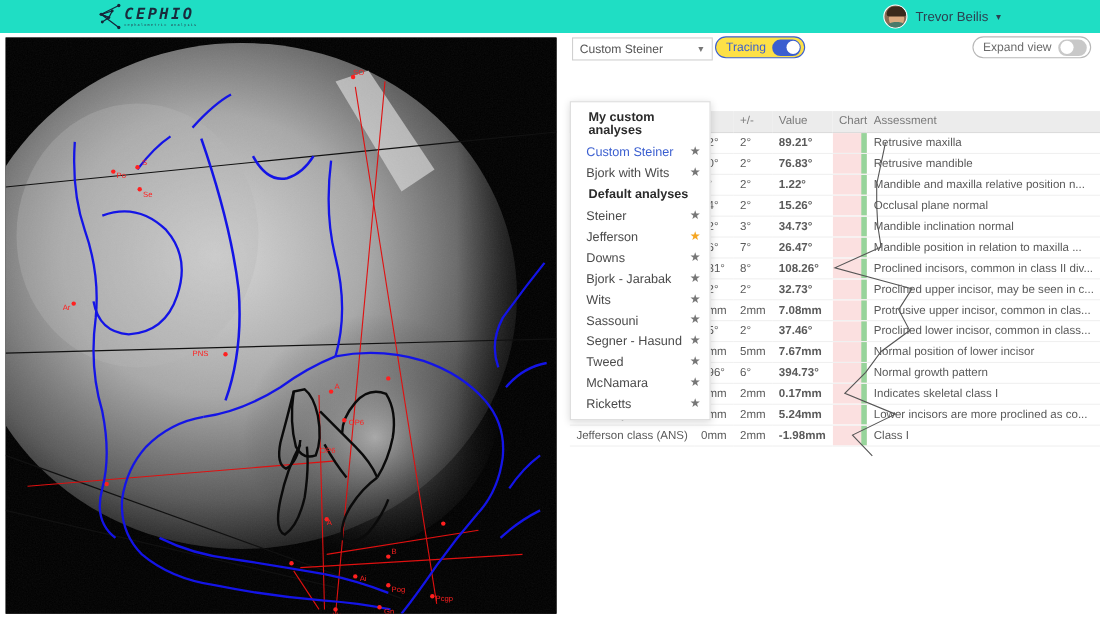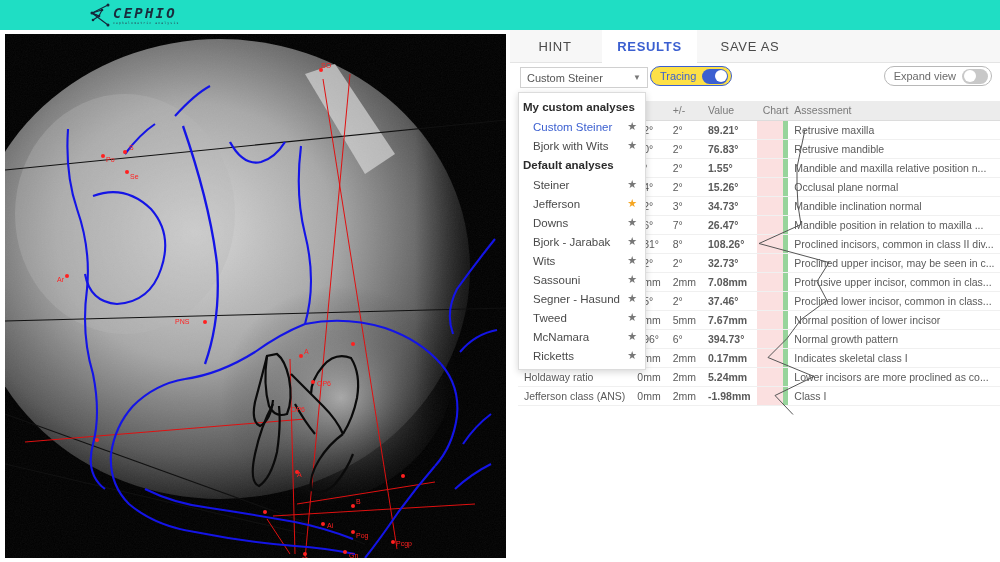--- a/index.html
+++ b/index.html
@@ -176,21 +176,21 @@
   .dropdown{
     position:absolute; left:518px; top:92px;
     width:128px;
     background:#fff;
     border:1px solid #dcdcdc;
     box-shadow:0 2px 7px rgba(0,0,0,0.16);
     z-index:40; padding:4px 0 4px 0;
   }
   .dd-group{
     font-size:11.5px; font-weight:700; color:#2b2b2b;
-    padding:4px 10px 4px 4px;
+    padding:4px 10px 4px 16px;
   }
   .dd-item{
     display:flex; align-items:center;
     height:19px; padding:0 8px 0 14px;
     font-size:11.5px; color:#4a4a4a; cursor:pointer;
   }
   .dd-item .lbl{ flex:1; }
   .dd-item.sel .lbl{ color:#3b5fd0; }
   .star{ font-size:11px; color:#777; line-height:1; }
   .star.on{ color:#f5a623; }
@@ -214,20 +214,29 @@
         <circle cx="5" cy="17" r="1.3"></circle>
         <circle cx="20" cy="22" r="1.5"></circle>
       </g>
     </svg>
     <div style="margin-left:3px;">
       <div class="logo-text">CEPHIO</div>
       <div class="logo-sub">cephalometric analysis</div>
     </div>
   </div>
 
+  <div class="user-area">
+    <div class="avatar">
+      <div class="face"></div>
+        <div class="hair"></div>
+        <div class="shirt"></div>
+    </div>
+    <span class="user-name">Trevor Beilis</span>
+    <span class="caret">▾</span>
+  </div>
 </div>
 
 <div class="xray-panel">
   <svg class="xray-canvas" width="501" height="524" viewBox="0 0 501 524">
     <defs>
       <radialGradient id="skull" cx="45%" cy="42%" r="62%">
         <stop offset="0%" stop-color="#d8d8d8"></stop>
         <stop offset="45%" stop-color="#a8a8a8"></stop>
         <stop offset="78%" stop-color="#5a5a5a"></stop>
         <stop offset="100%" stop-color="#101010"></stop>
@@ -347,25 +356,20 @@
       <text x="391" y="512">Pcgp</text>
         <text x="297" y="528">Me</text>
       <text x="344" y="524">Gn</text>
         <text x="292" y="443">A</text>
     </g>
   </svg>
 </div>
 
 <div class="right-panel">
 
-  <div class="tabs">
-    <div class="tab" id="tab0">HINT</div>
-    <div class="tab active" id="tab1">RESULTS</div>
-    <div class="tab" id="tab2">SAVE AS</div>
-  </div>
 
   <div class="toolbar">
     <div class="select-box">
       <span class="sel-label">Custom Steiner</span>
       <span class="sel-caret">▼</span>
     </div>
 
     <div class="pill tracing">
       <span>Tracing</span>
       <span class="knobtrack">
@@ -414,21 +418,21 @@
             <div class="chartcell">
               <div class="greenband"></div>
             </div>
           </td>
           <td class="c-assess a-red">Retrusive mandible</td>
         </tr>
         <tr>
           <td class="c-name">ANB</td>
           <td class="c-norm">2°</td>
           <td class="c-pm">2°</td>
-          <td class="c-val v-green">1.55°</td>
+          <td class="c-val v-green">1.22°</td>
           <td class="c-chart">
             <div class="chartcell">
               <div class="greenband"></div>
             </div>
           </td>
           <td class="c-assess a-green">Mandible and maxilla relative position n...</td>
         </tr>
         <tr>
           <td class="c-name">Occ to SN</td>
           <td class="c-norm">14°</td>

